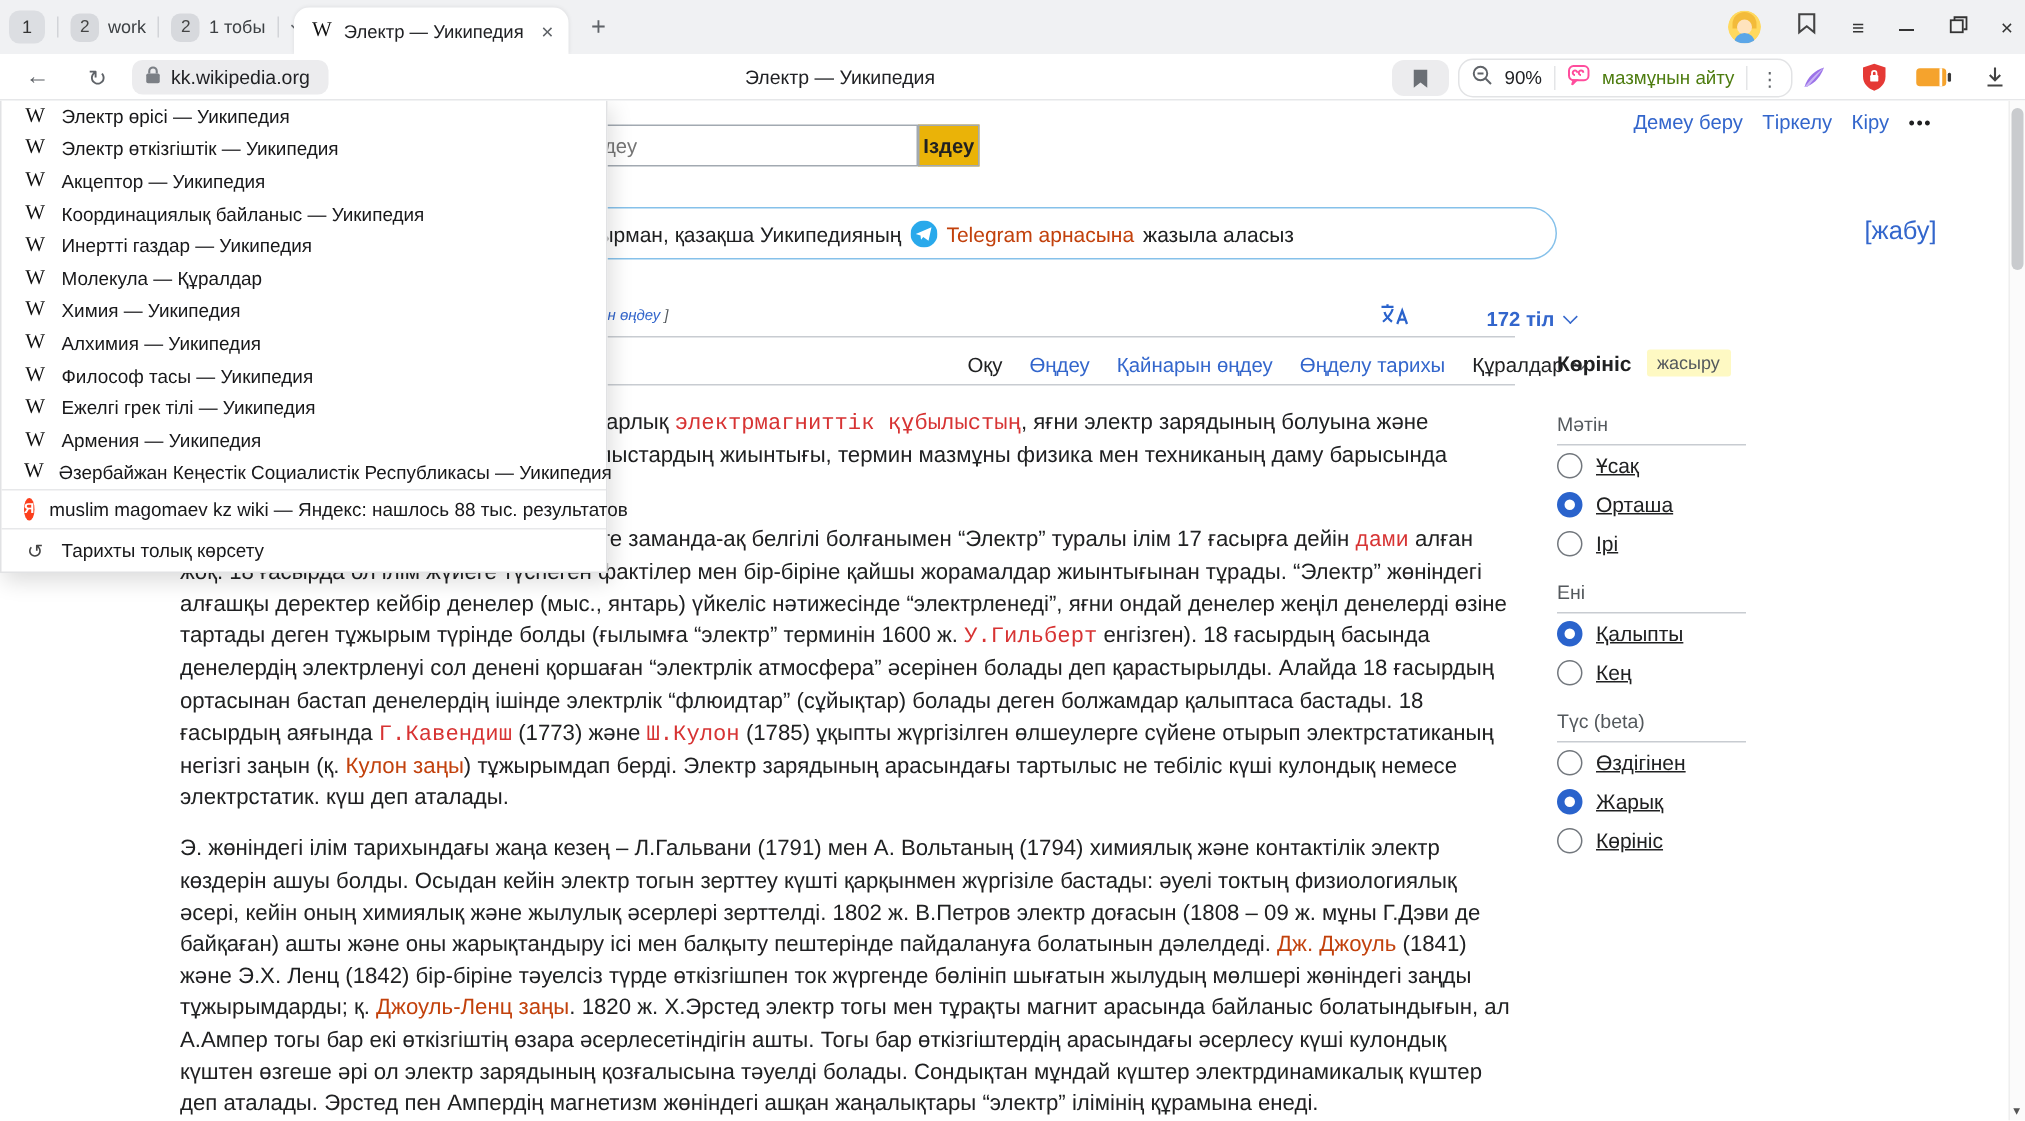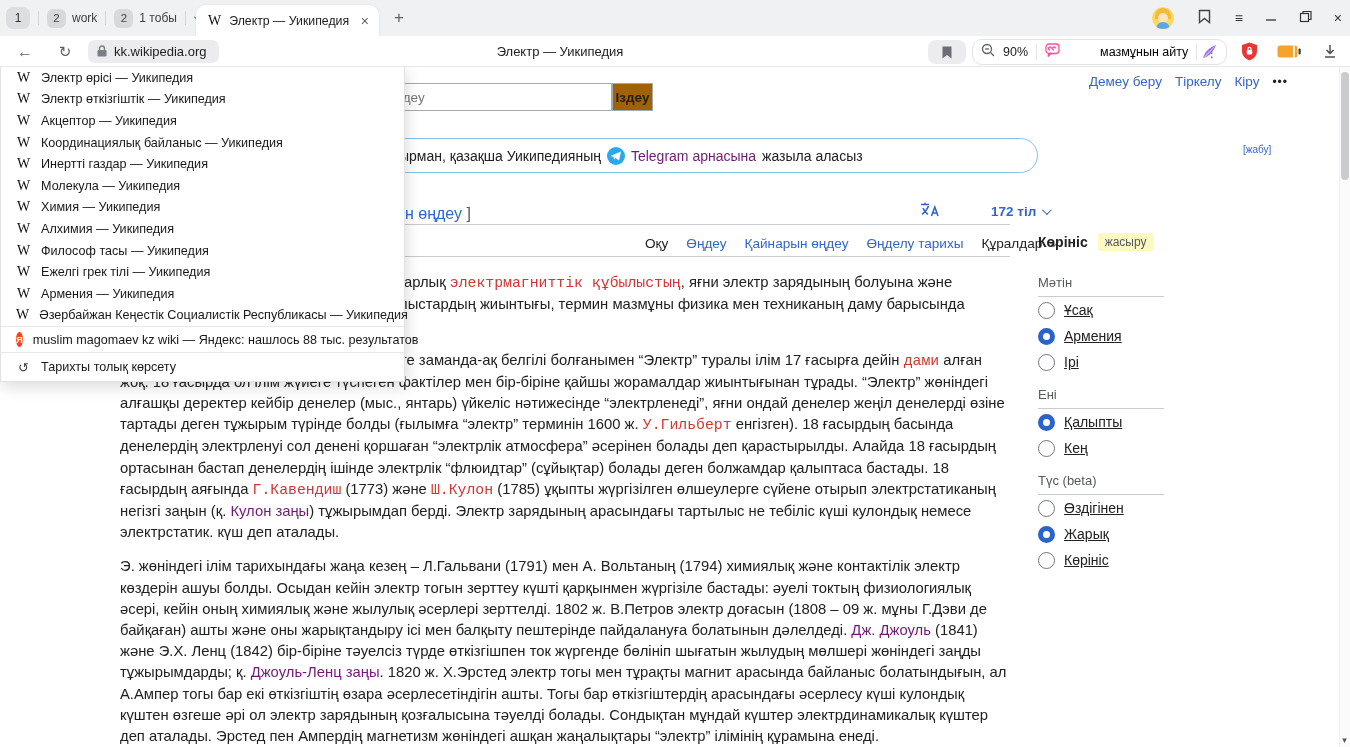--- a/index.html
+++ b/index.html
@@ -27,45 +27,45 @@
   
   .navbar { position:absolute; left:0; top:36px; width:1350px; height:31px; background:#fff; border-bottom:1px solid #e6e7e9; z-index:30; }
   .nav-ico { position:absolute; top:0; height:31px; display:flex; align-items:center; justify-content:center; color:#5f6368; }
   .urlpill { position:absolute; left:88px; top:4px; height:23px; background:#ececee; border-radius:7px; display:flex; align-items:center; gap:7px; padding:0 12px 0 9px; }
   .urltext { font-size:13px; color:#202124; }
   .navtitle { position:absolute; left:560px; top:8px; transform:translateX(-50%); font-size:13px; color:#202124; white-space:nowrap; }
   .bm-pill { position:absolute; left:928px; top:4px; width:38px; height:24px; background:#ececee; border-radius:8px; display:flex; align-items:center; justify-content:center; }
   .ctl-pill { position:absolute; left:972px; top:3px; height:26px; border:1px solid #e2e3e5; border-radius:10px; display:flex; align-items:center; padding:0 8px; gap:8px; background:#fff; }
   .ctl-pill .sep { width:1px; height:16px; background:#e4e5e7; }
   .zoomtxt { font-size:12.5px; color:#202124; }
-  .readtxt { font-size:12.5px; color:#000000; white-space:nowrap;margin-left:32px; }
+  .readtxt { font-size:12.5px; color:#4d7c0f; white-space:nowrap; }
   .dots { color:#5f6368; font-size:13px; }
 
   
   .dropdown { position:absolute; left:0; top:67px; width:405px; background:#fff; z-index:25;
               border:1px solid #e1e2e4; border-top:none; box-shadow:2px 5px 14px rgba(0,0,0,.14); }
   .dd-row { height:21.6px; display:flex; align-items:center; padding-left:15px; gap:10px; font-size:12.6px; color:#18181a; white-space:nowrap; }
   .dd-row.tall { height:25px; }
   .dd-row.taller { height:28px; }
   .dd-sep { height:1px; background:#e7e8ea; margin:0; }
   .ya-ico { width:15px; height:15px; border-radius:50%; background:#fc3f1d; color:#fff; font-size:9.5px; font-weight:bold; display:flex; align-items:center; justify-content:center; }
   .hist-ico { font-size:13px; color:#444; width:15px; text-align:center; }
   .dd-ico-w { width:15px; text-align:center; }
 
   
   .page { position:absolute; left:0; top:67px; width:1350px; height:680px; background:#fff; z-index:1; }
   .searchbox { position:absolute; left:268px; top:16px; width:344px; height:28px; border:1px solid #a2a9b1; border-radius:2px 0 0 2px; font-size:13.5px; padding:0 8px 0 32px; color:#54595d; font-family:"Liberation Sans",sans-serif; }
-  .searchbtn { position:absolute; left:612px; top:16px; width:41px; height:28px; border:1px solid #a2a9b1; background:#a16207; font-size:13.5px; font-weight:600; color:#202122; font-family:"Liberation Sans",sans-serif; }
+  .searchbtn { position:absolute; left:612px; top:16px; width:41px; height:28px; border:1px solid #a2a9b1; background:#eab308; font-size:13.5px; font-weight:600; color:#202122; font-family:"Liberation Sans",sans-serif; }
   .toplinks { position:absolute; right:62px; top:7px; display:flex; gap:13px; font-size:13.5px; align-items:center; }
   .toplinks .lnk { color:#3366cc; }
   .ellip { color:#202122; font-size:12px; letter-spacing:1px; }
   .banner { position:absolute; left:150px; top:71px; width:888px; height:35px; border:1px solid #86c1ea; border-radius:18px; background:#fff; display:flex; align-items:center; justify-content:center; gap:6px; font-size:14px; }
   .banner .tg { width:18px; height:18px; }
-  .close-banner { position:absolute; left:1243px; top:77px; font-size:10px; color:#3366cc; }
-  .editlink { position:absolute; left:405px; top:138px; font-size:16px; }
+  .close-banner { position:absolute; left:1243px; top:77px; font-size:17px; color:#3366cc; }
+  .editlink { position:absolute; left:405px; top:138px; font-size:10px;font-style:italic; }
   .editlink .b { color:#3366cc; } .editlink .br { color:#54595d; }
   .langsel { position:absolute; left:920px; top:135px; display:flex; align-items:center; gap:6px; color:#36c; }
   .langsel .lbl { font-size:13.5px; font-weight:bold; color:#36c;margin-left:46px; }
   .langsel .chev { border-color:#36c; }
   .h1line { position:absolute; left:120px; top:157px; width:890px; height:1px; background:#c8ccd1; }
   .viewtabs { position:absolute; left:645px; top:163px; height:26px; display:flex; gap:18px; font-size:13.6px; align-items:center; }
   .viewtabs .cur { color:#202122; }
   .viewtabs .lnk { color:#3366cc; }
   .tools { display:flex; align-items:center; gap:7px; color:#202122; }
   .tabline { position:absolute; left:120px; top:189px; width:890px; height:1px; background:#c8ccd1; }
@@ -74,21 +74,21 @@
   .hidechip { font-size:12px; color:#54595d; background:#fef9c3; border-radius:2px; padding:2px 7px; }
 
   .appearance { position:absolute; left:1038px; top:196px; width:126px; }
   .app-label { font-size:13px; color:#54595d; padding-bottom:6px; border-bottom:1px solid #c8ccd1; margin-top:12px; }
   .app-opt { display:flex; align-items:center; gap:9px; height:26px; font-size:14px; color:#202122;text-decoration:underline; }
   .radio { width:17px; height:17px; border-radius:50%; border:1.5px solid #72777d; background:#fff; flex:0 0 auto; }
   .radio.on { border:5.5px solid #2a63cc; }
 
   .article { position:absolute; left:120px; top:205px; width:892px; font-size:14.8px; line-height:21.2px; color:#202122; }
   .article p { margin-bottom:13px; }
-  .blue { color:#701a75; } .red { color:#d73333;font-family:Liberation Mono, monospace; } .em { font-style:italic; }
+  .blue { color:#c2410c; } .red { color:#d73333;font-family:Liberation Mono, monospace; } .em { font-style:italic; }
 
   
   .sb-track { position:absolute; right:0; top:67px; width:11px; height:680px; background:#fbfbfb; border-left:1px solid #efefef; z-index:40; }
   .sb-thumb { position:absolute; right:1px; top:5px; width:8px; height:108px; background:#c9cbce; border-radius:4px; }
   .sb-down { position:absolute; right:1px; bottom:2px; font-size:9px; color:#555; width:9px; text-align:center; }
 </style>
 </head>
 <body>
 
 <div id="stage">
@@ -277,21 +277,21 @@
       <span class="hidechip">жасыру</span>
     </div>
     <div class="appearance" id="appearance">
         <div class="app-label">Мәтін</div>
         <div class="app-opt">
           <span class="radio"></span>
           <span>Ұсақ</span>
         </div>
         <div class="app-opt">
           <span class="radio on"></span>
-          <span>Армения</span>
+          <span>Орташа</span>
         </div>
         <div class="app-opt">
           <span class="radio"></span>
           <span>Ірі</span>
         </div>
         <div class="app-label">Ені</div>
         <div class="app-opt">
           <span class="radio on"></span>
           <span>Қалыпты</span>
         </div>
@@ -337,21 +337,21 @@
       <div class="dd-row">
         <span class="wiki-w dd-ico-w">W</span>
         <span>Координациялық байланыс — Уикипедия</span>
       </div>
       <div class="dd-row">
         <span class="wiki-w dd-ico-w">W</span>
         <span>Инертті газдар — Уикипедия</span>
       </div>
       <div class="dd-row">
         <span class="wiki-w dd-ico-w">W</span>
-        <span>Молекула — Уикипедия</span>
+        <span>Молекула — Құралдар</span>
       </div>
       <div class="dd-row">
         <span class="wiki-w dd-ico-w">W</span>
         <span>Химия — Уикипедия</span>
       </div>
       <div class="dd-row">
         <span class="wiki-w dd-ico-w">W</span>
         <span>Алхимия — Уикипедия</span>
       </div>
       <div class="dd-row">

